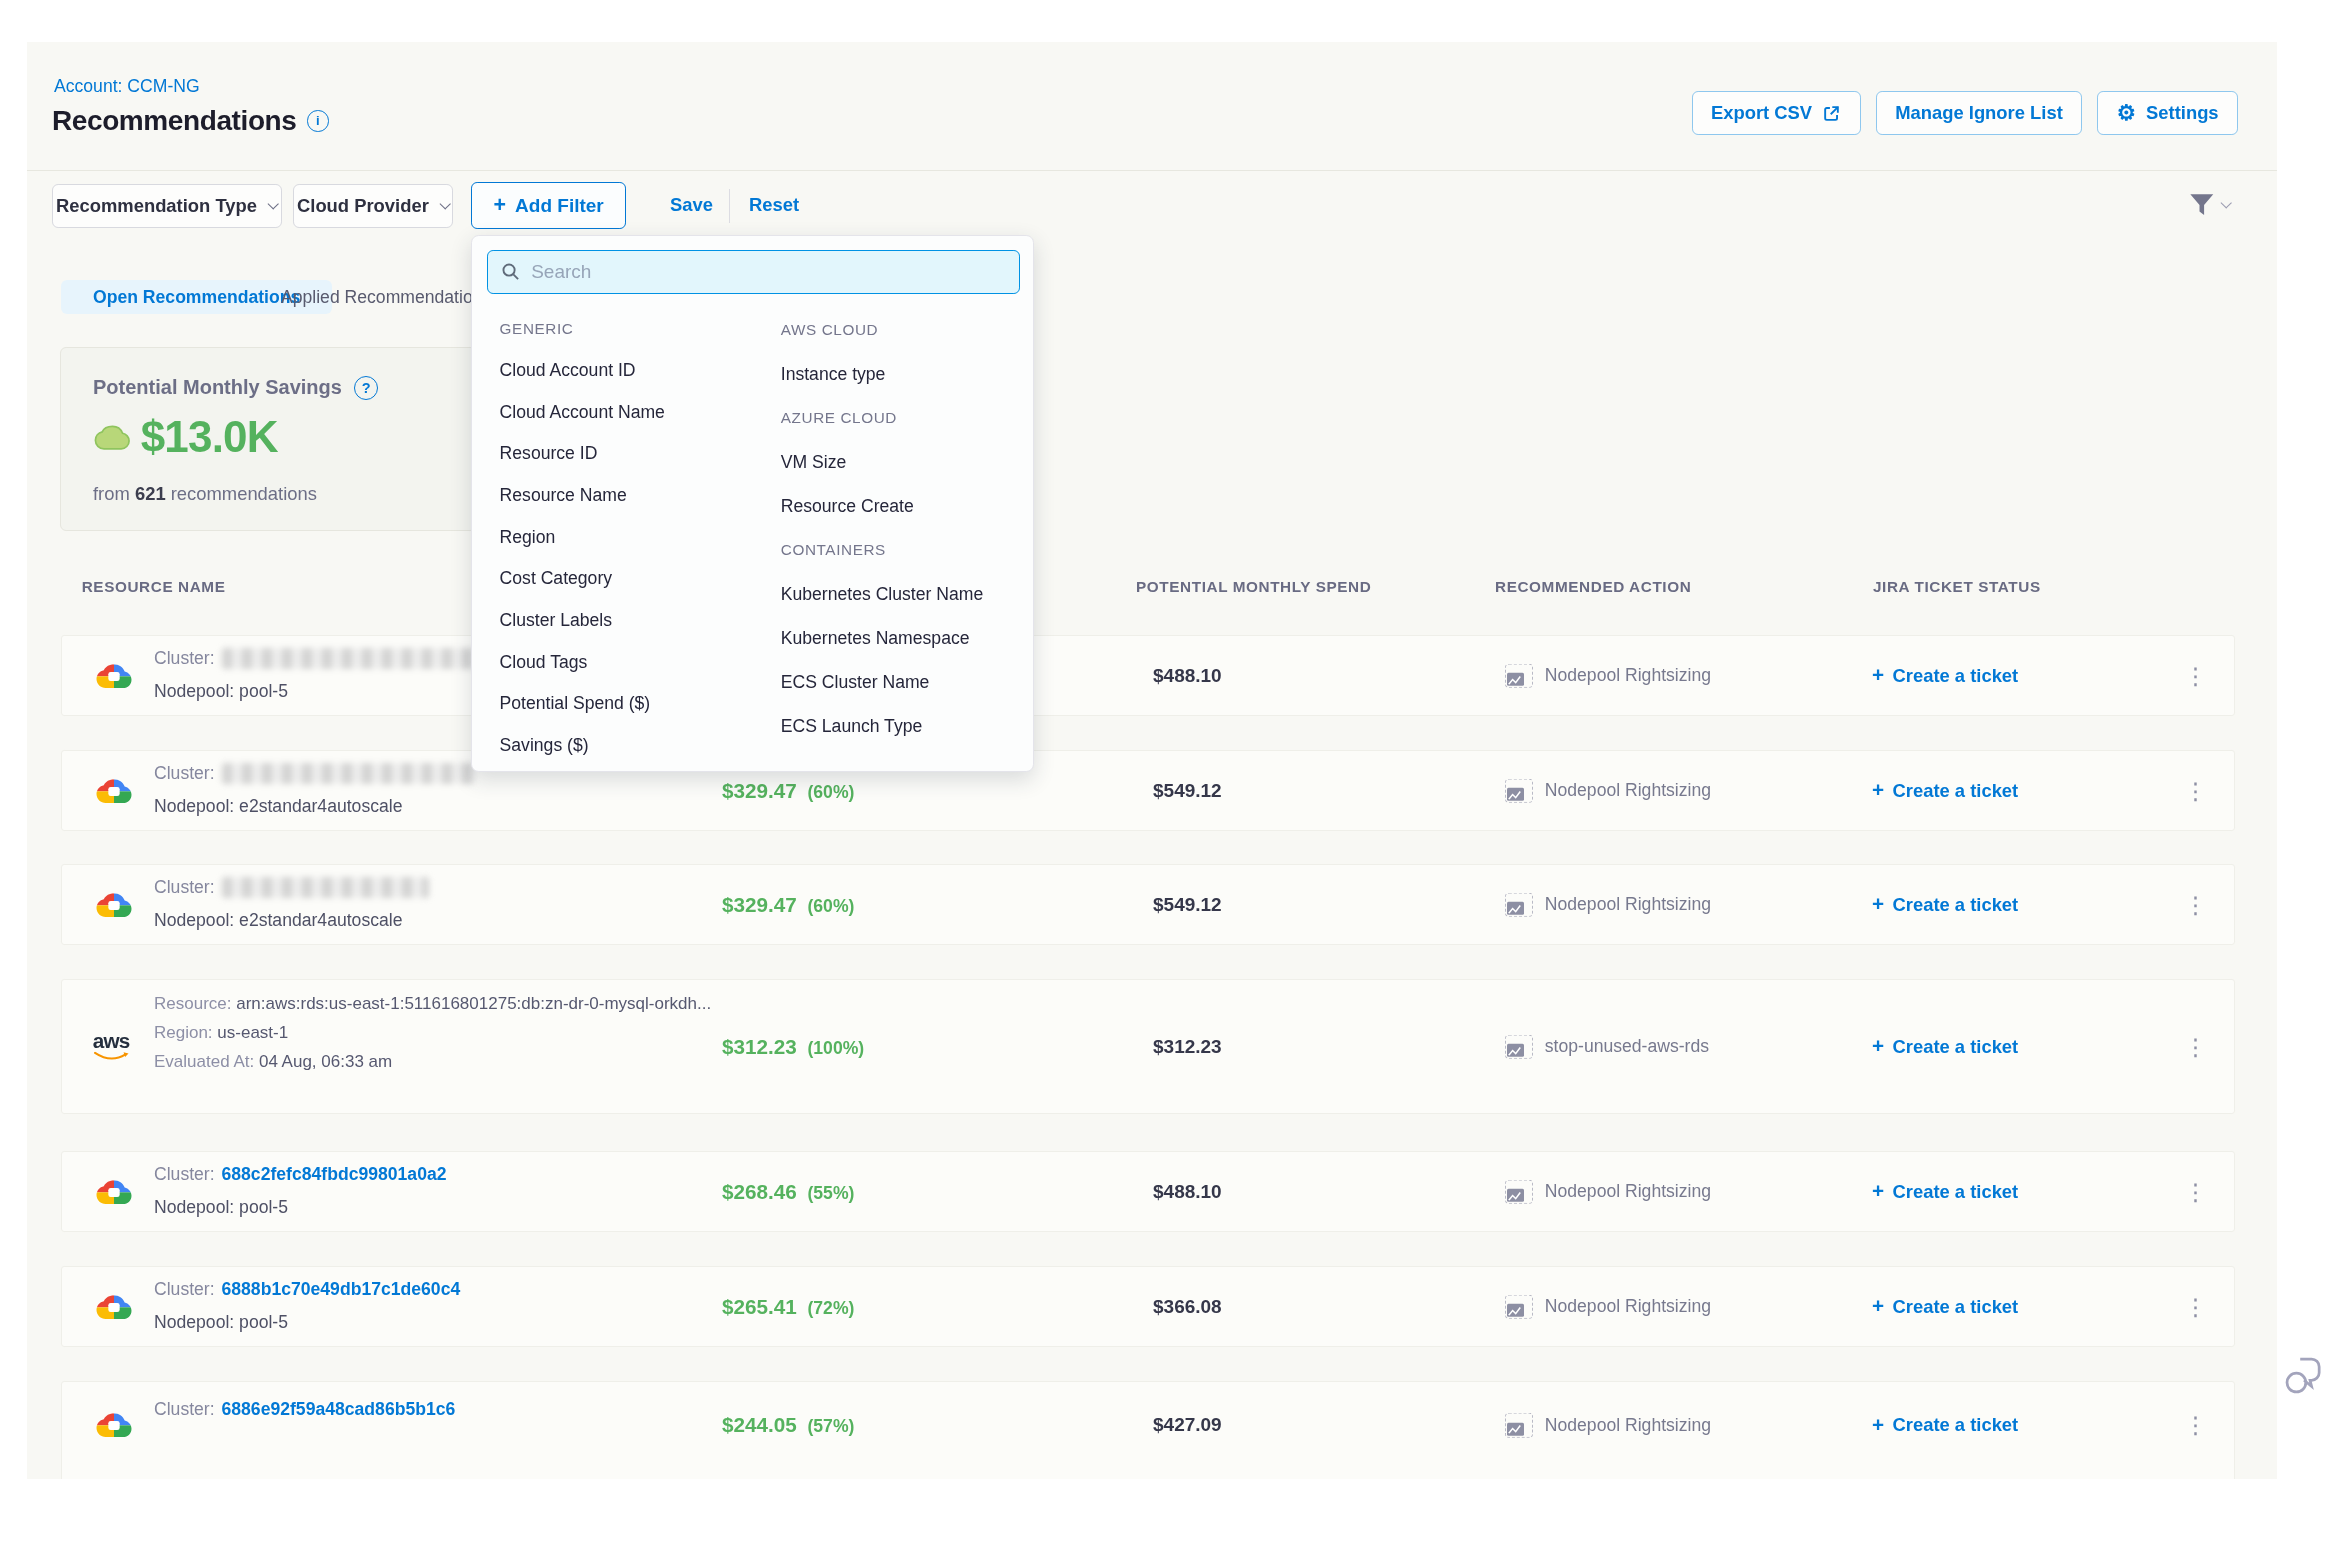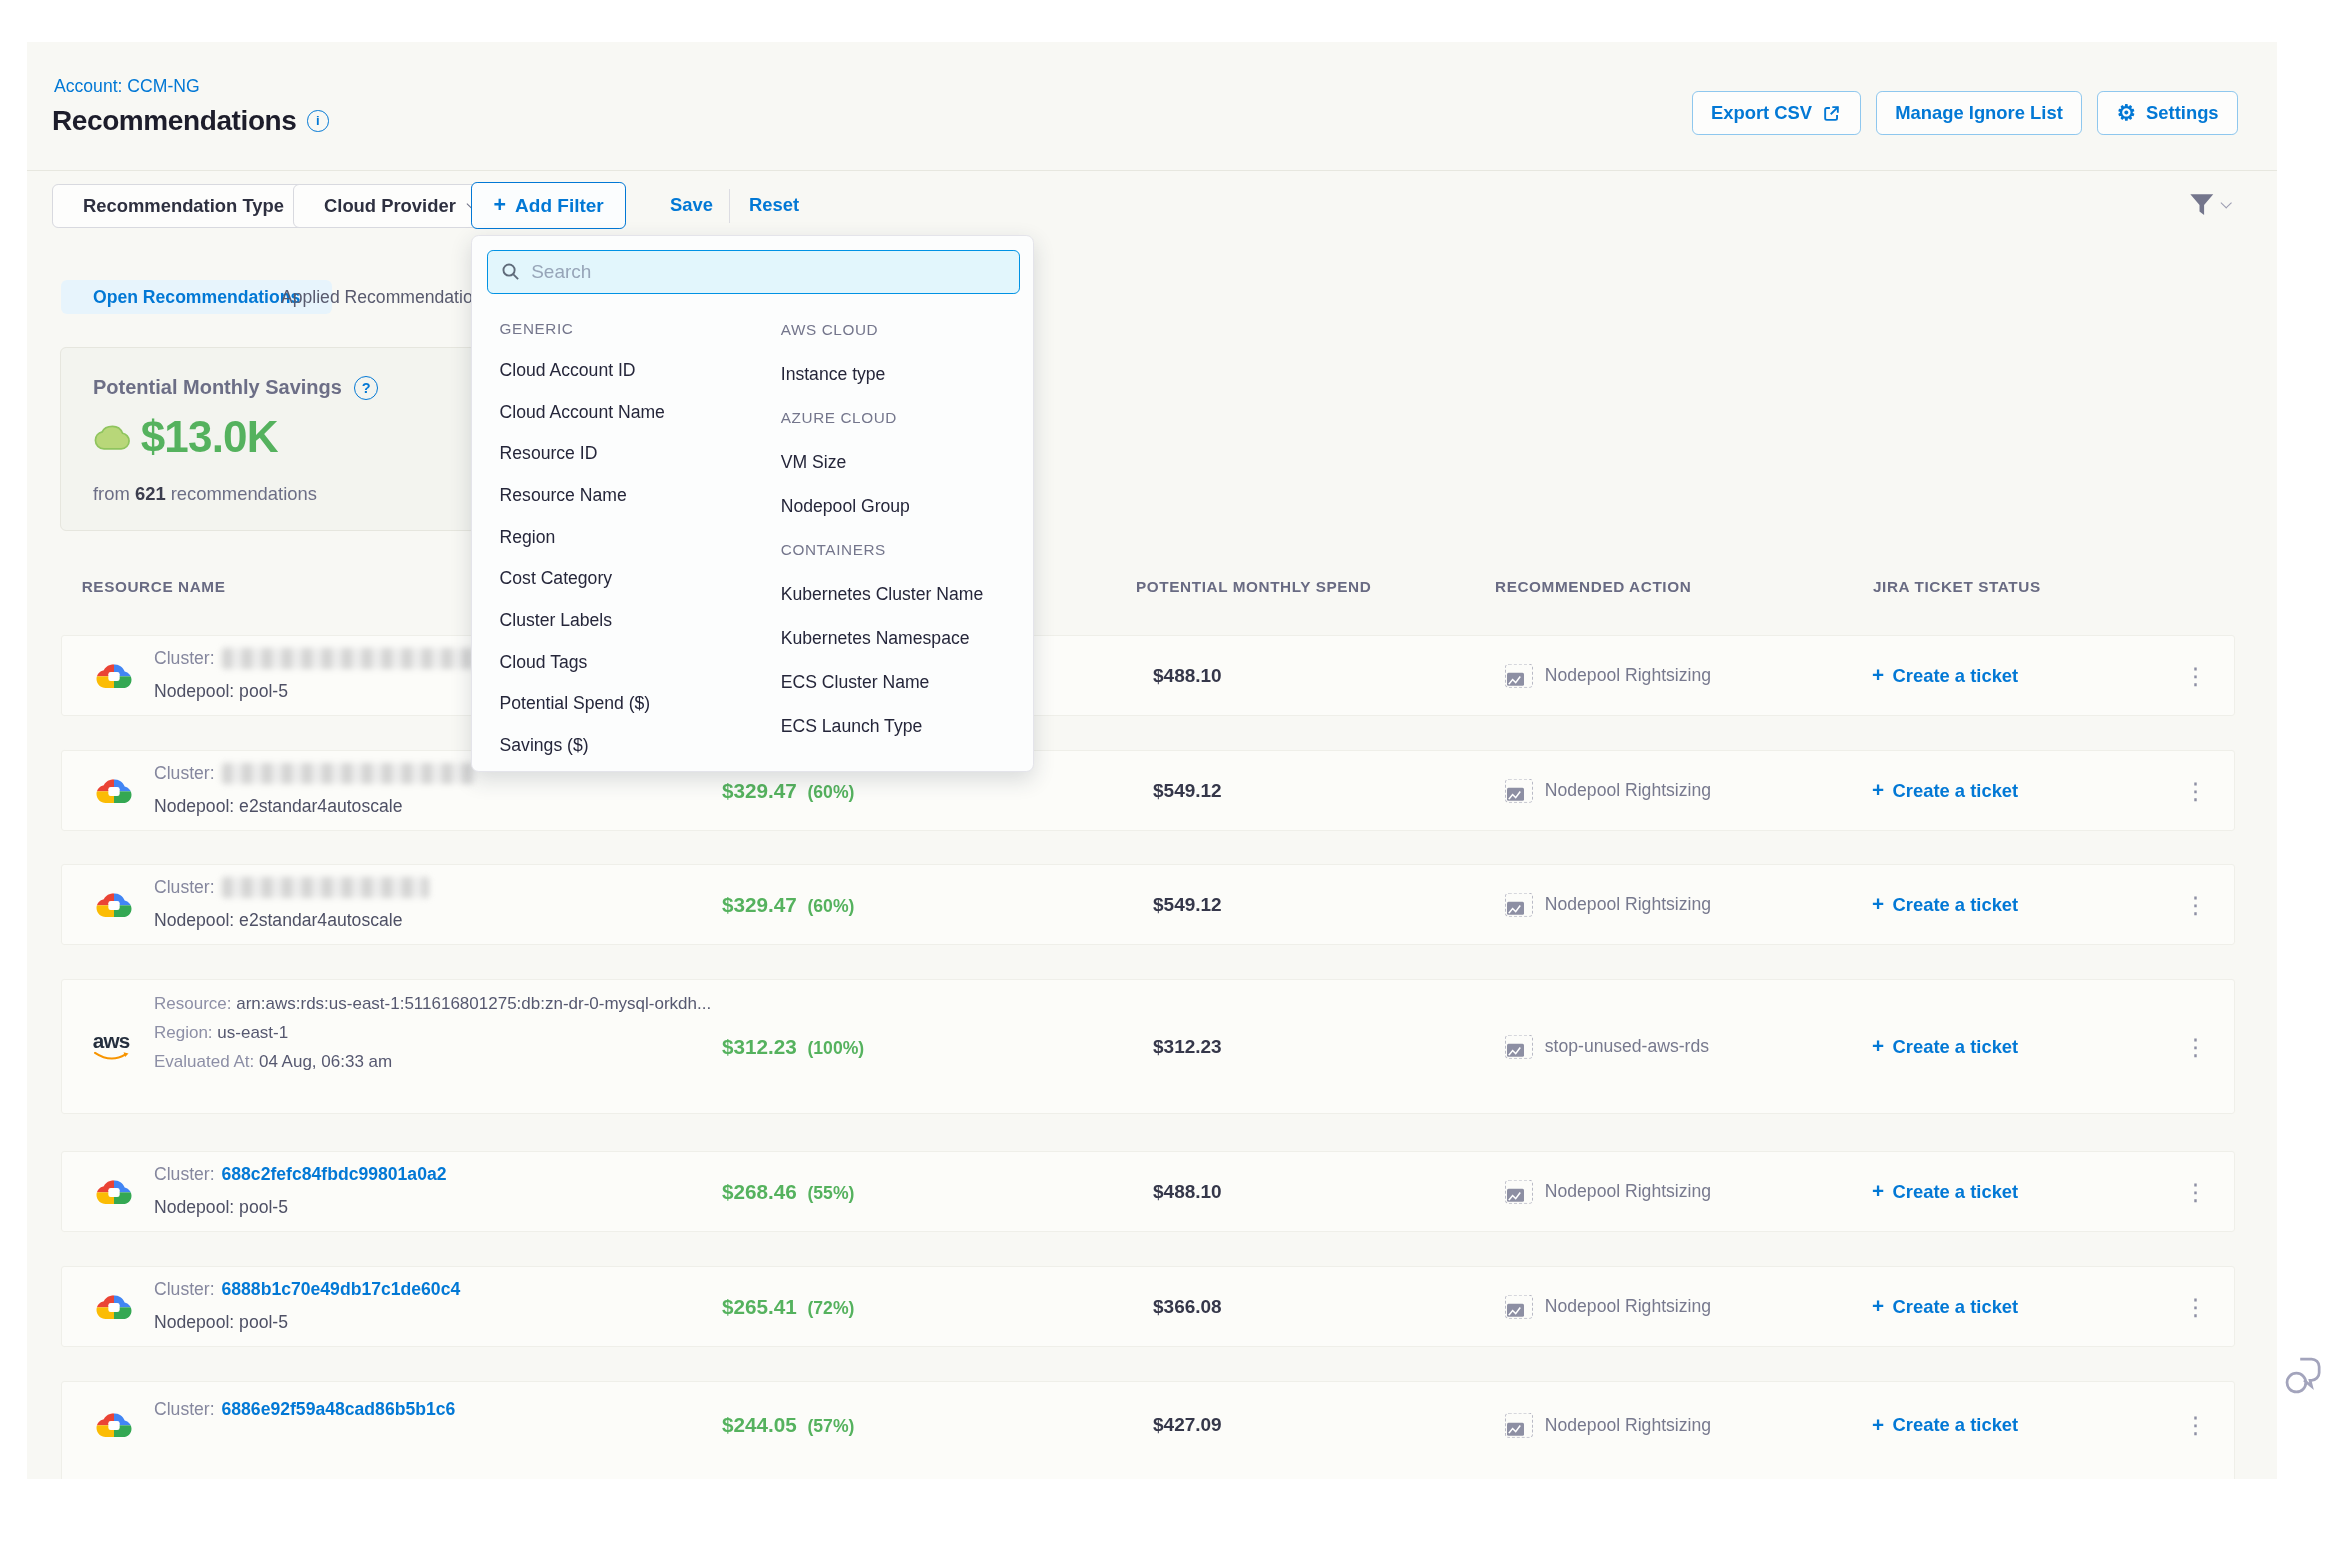--- a/index.html
+++ b/index.html
@@ -10,21 +10,21 @@
   
   .account-link { position:absolute; left:27px; top:34px; font-size:17.6px; color:#0278d5; text-decoration:none; }
   .title-row { position:absolute; left:25px; top:63px; display:flex; align-items:center; gap:10.7px; }
   .page-title { font-size:28px; font-weight:bold; color:#1d1d2b; letter-spacing:-0.4px; }
   .info-circle { width:21.4px; height:21.4px; border:1.5px solid #0278d5; border-radius:50%; color:#0278d5; font-size:13px; font-weight:bold; display:inline-flex; align-items:center; justify-content:center; }
   .hdr-actions { position:absolute; top:49px; right:39px; display:flex; gap:15.3px; }
   .hdr-btn { height:44px; border:1.1px solid #8ec7ee; border-radius:6.1px; background:#fdfdfc; color:#0278d5; font-size:18.4px; font-weight:bold; display:inline-flex; align-items:center; gap:10px; padding:0 18.4px; cursor:pointer;text-align:center; }
   .hdr-divider { position:absolute; left:0; right:0; top:128px; height:0.8px; background:#e7e7df; }
 
   
-  .chip { position:absolute; top:142px; height:44px; border:1.1px solid #d8d9df; background:#fdfdfc; border-radius:6.1px; display:inline-flex; align-items:center; gap:12.2px; padding:0 30px; font-size:18.4px; font-weight:600; color:#2e3040; cursor:pointer; }
+  .chip { position:absolute; top:142px; height:44px; border:1.1px solid #d8d9df; background:#fdfdfc; border-radius:6.1px; display:inline-flex; align-items:center; gap:12.2px; padding:0 3px; font-size:18.4px; font-weight:600; color:#2e3040; cursor:pointer; }
   .chev { width:8.4px; height:8.4px; border-right:1.9px solid #6d6f85; border-bottom:1.9px solid #6d6f85; transform:rotate(45deg); margin-top:-4.6px; }
   .add-filter-btn { position:absolute; left:444px; top:140px; height:47px; border:1.5px solid #0278d5; border-radius:6.1px; background:#fbfdfe; color:#0278d5; font-size:19px; font-weight:bold; display:inline-flex; align-items:center; gap:9.2px; padding:0 21.4px; cursor:pointer; }
   .plus-glyph { font-size:21.4px; font-weight:bold; line-height:1; }
   .text-btn { position:absolute; top:152px; font-size:18.4px; font-weight:bold; color:#0278d5; cursor:pointer; }
   .v-div { position:absolute; left:702px; top:147px; width:0.8px; height:34px; background:#dcdce2; }
   .funnel-wrap { position:absolute; right:47px; top:150px; display:flex; align-items:center; gap:6.1px; cursor:pointer; }
 
   
   .tab-open { position:absolute; left:34px; top:238px; height:34px; padding:0 32px; background:#e7f4fc; border-radius:6.1px; display:inline-flex; align-items:center; font-size:17.6px; font-weight:bold; color:#0278d5; cursor:pointer; white-space:nowrap; }
   .tab-applied { position:absolute; left:254px; top:238px; height:34px; display:inline-flex; align-items:center; font-size:17.6px; color:#585a6e; cursor:pointer; white-space:nowrap; }
@@ -419,21 +419,21 @@
         <div class="dd-cell dd-item">Cluster Labels</div>
         <div class="dd-cell dd-item">Cloud Tags</div>
         <div class="dd-cell dd-item">Potential Spend ($)</div>
         <div class="dd-cell dd-item">Savings ($)</div>
       </div>
       <div class="dd-col dd-col-right">
         <div class="dd-cell dd-header">AWS CLOUD</div>
         <div class="dd-cell dd-item">Instance type</div>
         <div class="dd-cell dd-header">AZURE CLOUD</div>
         <div class="dd-cell dd-item">VM Size</div>
-        <div class="dd-cell dd-item">Nodepool Group</div>
+        <div class="dd-cell dd-item">Resource Create</div>
         <div class="dd-cell dd-header">CONTAINERS</div>
         <div class="dd-cell dd-item">Kubernetes Cluster Name</div>
         <div class="dd-cell dd-item">Kubernetes Namespace</div>
         <div class="dd-cell dd-item">ECS Cluster Name</div>
         <div class="dd-cell dd-item">ECS Launch Type</div>
       </div>
     </div>
   </div>
 
 </div>

